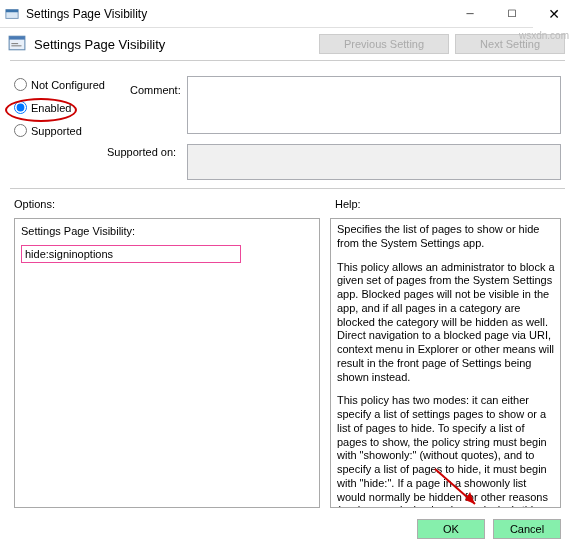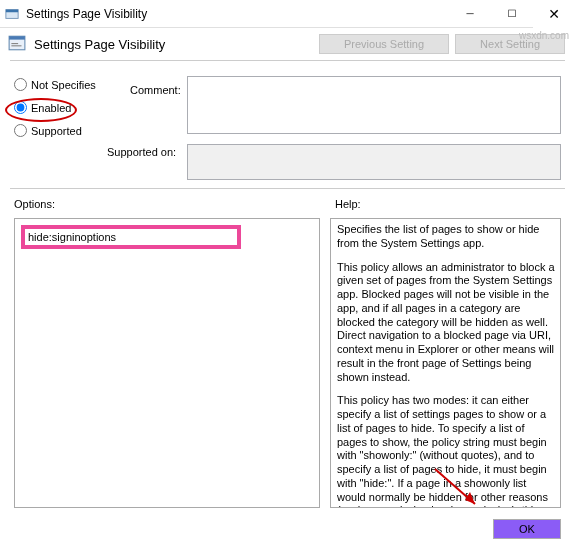--- a/index.html
+++ b/index.html
@@ -29,28 +29,28 @@
   .comment-box { position: absolute; left: 187px; top: 76px; width: 374px; height: 58px; border: 1px solid #abadb3; overflow-y: scroll; resize: none; font-family: inherit; font-size: 11px; padding: 2px; }
   .supported-label { position: absolute; left: 107px; top: 146px; }
   .supported-box { position: absolute; left: 187px; top: 144px; width: 374px; height: 36px; border: 1px solid #abadb3; overflow-y: scroll; resize: none; background: #f0f0f0; color:#555; font-family: inherit; font-size: 11px; padding:2px; }
 
   .divider2 { position: absolute; left: 10px; right: 10px; top: 188px; border-top: 1px solid #ccc; }
   .options-label { position: absolute; left: 14px; top: 198px; }
   .help-label { position: absolute; left: 335px; top: 198px; text-align: right; }
 
   .options-panel { position: absolute; left: 14px; top: 218px; width: 306px; height: 290px; border: 1px solid #a9a9a9; padding: 6px; }
   .opt-field-label { margin-bottom: 8px; }
-  .opt-input { width: 220px; border: 4px solid #ec4899; padding: 2px 3px; font-family: inherit; font-size: 11px; }
+  .opt-input { width: 220px; border: 1px solid #ec4899; padding: 2px 3px; font-family: inherit; font-size: 11px; }
   .highlight { background: #ffff4d; display:inline-block; }
 
   .help-panel { position: absolute; left: 330px; top: 218px; width: 231px; height: 290px; border: 1px solid #a9a9a9; padding: 4px 4px 4px 6px; overflow-y: scroll; font-size: 11px; line-height: 1.25; }
   .help-panel p { margin-bottom: 10px; }
 
   .btnrow { position: absolute; right: 14px; bottom: 10px; display: flex; }
-  .stdbtn { border: 1px solid #adadad; background: #8b5cf6; font-size: 11px; padding: 3px 0; width: 68px; margin-left: 8px; cursor: default; text-align:center; }
+  .stdbtn { border: 1px solid #adadad; background: #86efac; font-size: 11px; padding: 3px 0; width: 68px; margin-left: 8px; cursor: default; text-align:center; }
   .arrow { position: absolute; right: 85px; bottom: 35px; pointer-events:none; }
 
   .watermark { position:absolute; right:6px; top:30px; font-size:10px; color:#bbb; }
 </style>
 </head>
 <body>
 
 <div class="titlebar">
   <div class="icon">
     <svg viewBox="0 0 16 16">
@@ -83,21 +83,21 @@
   <button class="navbtn" disabled="">Previous Setting</button>
   <button class="navbtn" disabled="">Next Setting</button>
 </div>
 <div class="divider"></div>
 
 <div class="watermark">wsxdn.com</div>
 
 <div class="radiocol">
   <label class="radio">
     <input type="radio" name="st" style="">
-    <span>Not Specifies</span>
+    <span>Not Configured</span>
   </label>
   <label class="radio">
     <input type="radio" name="st" checked="" style="">
     <span>Enabled</span>
   </label>
   <label class="radio">
     <input type="radio" name="st" style="">
     <span>Supported</span>
   </label>
 </div>
@@ -107,31 +107,33 @@
 <textarea class="comment-box" style=""></textarea>
 
 <div class="supported-label">Supported on:</div>
 <textarea class="supported-box" readonly="" style=""></textarea>
 
 <div class="divider2"></div>
 <div class="options-label">Options:</div>
 <div class="help-label">Help:</div>
 
 <div class="options-panel">
+  <div class="opt-field-label">Settings Page Visibility:</div>
   <span class="highlight">
     <input class="opt-input" value="hide:signinoptions" style="">
   </span>
 </div>
 
 <div class="help-panel">
   <p>Specifies the list of pages to show or hide from the System Settings app.</p>
   <p>This policy allows an administrator to block a given set of pages from the System Settings app. Blocked pages will not be visible in the app, and if all pages in a category are blocked the category will be hidden as well. Direct navigation to a blocked page via URI, context menu in Explorer or other means will result in the front page of Settings being shown instead.</p>
   <p>This policy has two modes: it can either specify a list of settings pages to show or a list of pages to hide. To specify a list of pages to show, the policy string must begin with "showonly:" (without quotes), and to specify a list of pages to hide, it must begin with "hide:". If a page in a showonly list would normally be hidden for other reasons (such as a missing hardware device), this policy will not force that page to appear. After this, the policy string must contain a semicolon-delimited list of settings page identifiers. The identifier for any given settings page is the published URI for that page, minus the "ms-settings:" protocol part.</p>
 </div>
 
 <svg class="arrow" width="60" height="50">
   <line x1="5" y1="5" x2="45" y2="40" stroke="#c00" stroke-width="2"></line>
   <polygon points="45,40 35,36 40,28" fill="#c00"></polygon>
 </svg>
 
 <div class="btnrow">
   <div class="stdbtn">OK</div>
+  <div class="stdbtn">Cancel</div>
 </div>
 
 </body></html>

